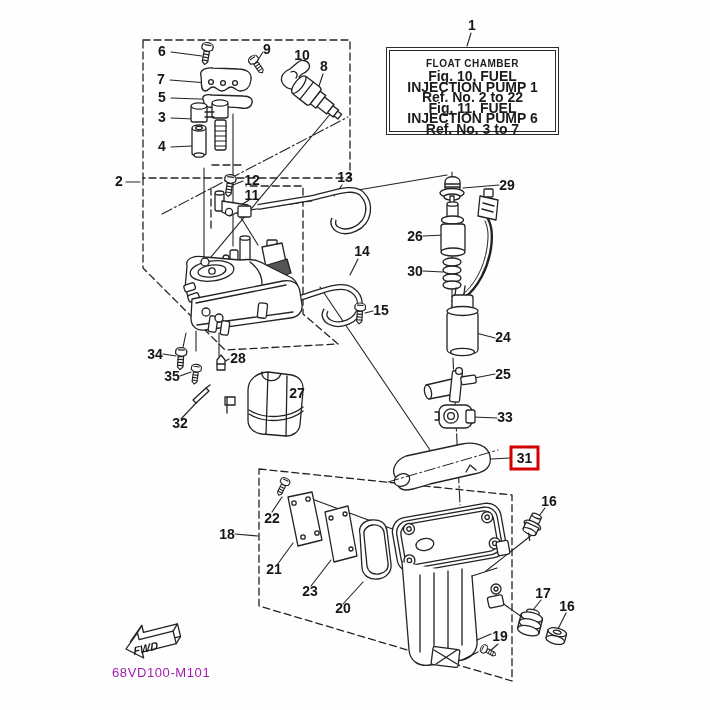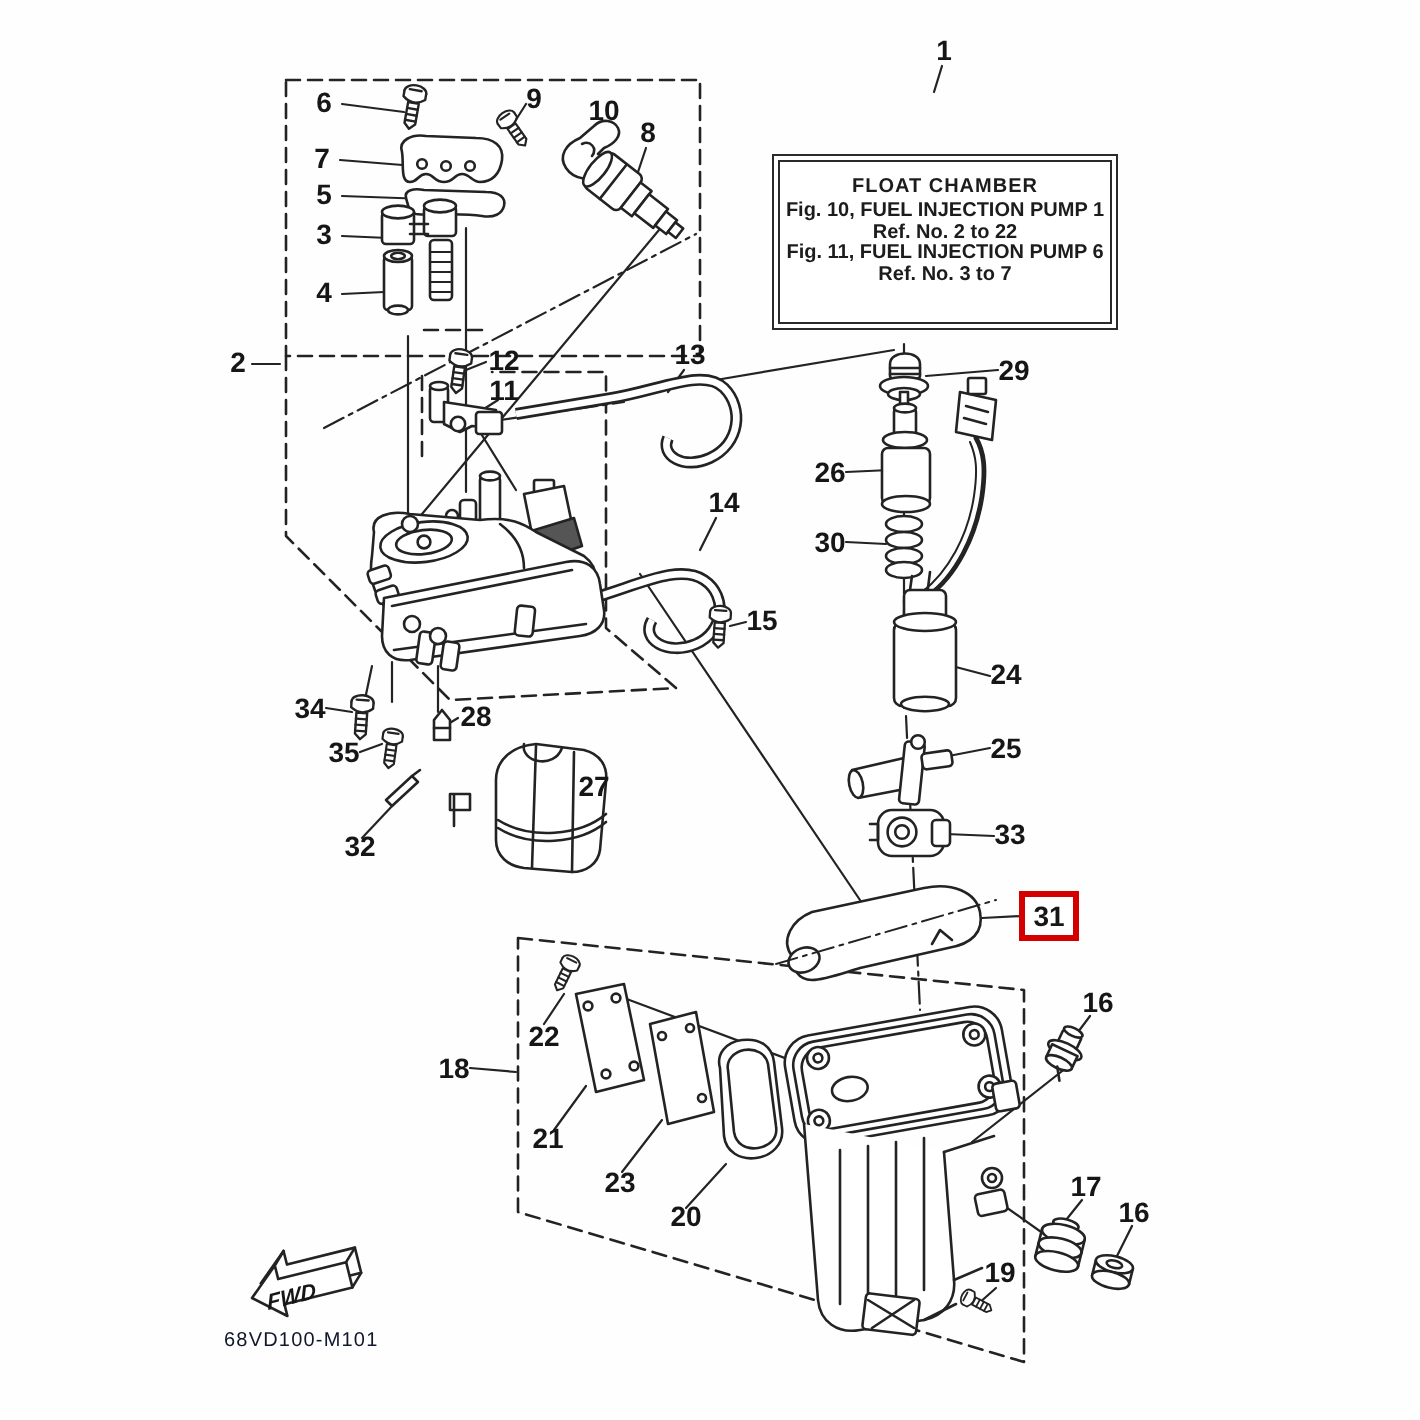--- a/index.html
+++ b/index.html
@@ -1,25 +1,25 @@
 <!DOCTYPE html>
 <html><head>
 <meta charset="utf-8">
 <style>
   html,body{margin:0;padding:0;background:#fff;}
   #stage{position:relative;width:710px;height:710px;background:#fefefe;overflow:hidden;
          font-family:"Liberation Sans",sans-serif;}
   svg{position:absolute;left:0;top:0;}
   .lbl{font:700 14px "Liberation Sans",sans-serif;fill:#161616;}
-  .infobox{position:absolute;border:1.5px solid #2a2a2a;background:#fff;margin-top:30px;}
+  .infobox{position:absolute;border:1.5px solid #2a2a2a;background:#fff;}
   .ib-inner{position:absolute;left:2px;top:2px;right:2px;bottom:2px;border:1.2px solid #2a2a2a;
             text-align:center;padding-top:6px;}
   .ib-title{font-weight:700;font-size:10px;line-height:14px;color:#1c1c1c;letter-spacing:.5px;}
-  .ib-sub{font-weight:700;font-size:10px;line-height:10.6px;color:#1c1c1c;}
-  .code{position:absolute;left:112px;top:665px;font-size:10px;color:#0f172a;letter-spacing:.6px;}
+  .ib-sub{font-weight:700;font-size:14px;line-height:10.6px;color:#1c1c1c;}
+  .code{position:absolute;left:112px;top:665px;font-size:13px;color:#a21caf;letter-spacing:.6px;}
 </style>
 </head>
 <body>
 
 <div id="stage">
 
 <svg width="710" height="710" viewBox="0 0 710 710">
 <defs>
   <g id="screw" fill="#fff" stroke="#232323" stroke-width="1.2" stroke-linejoin="round">
     <ellipse cx="0" cy="-4" rx="5.5" ry="3.4"></ellipse>

